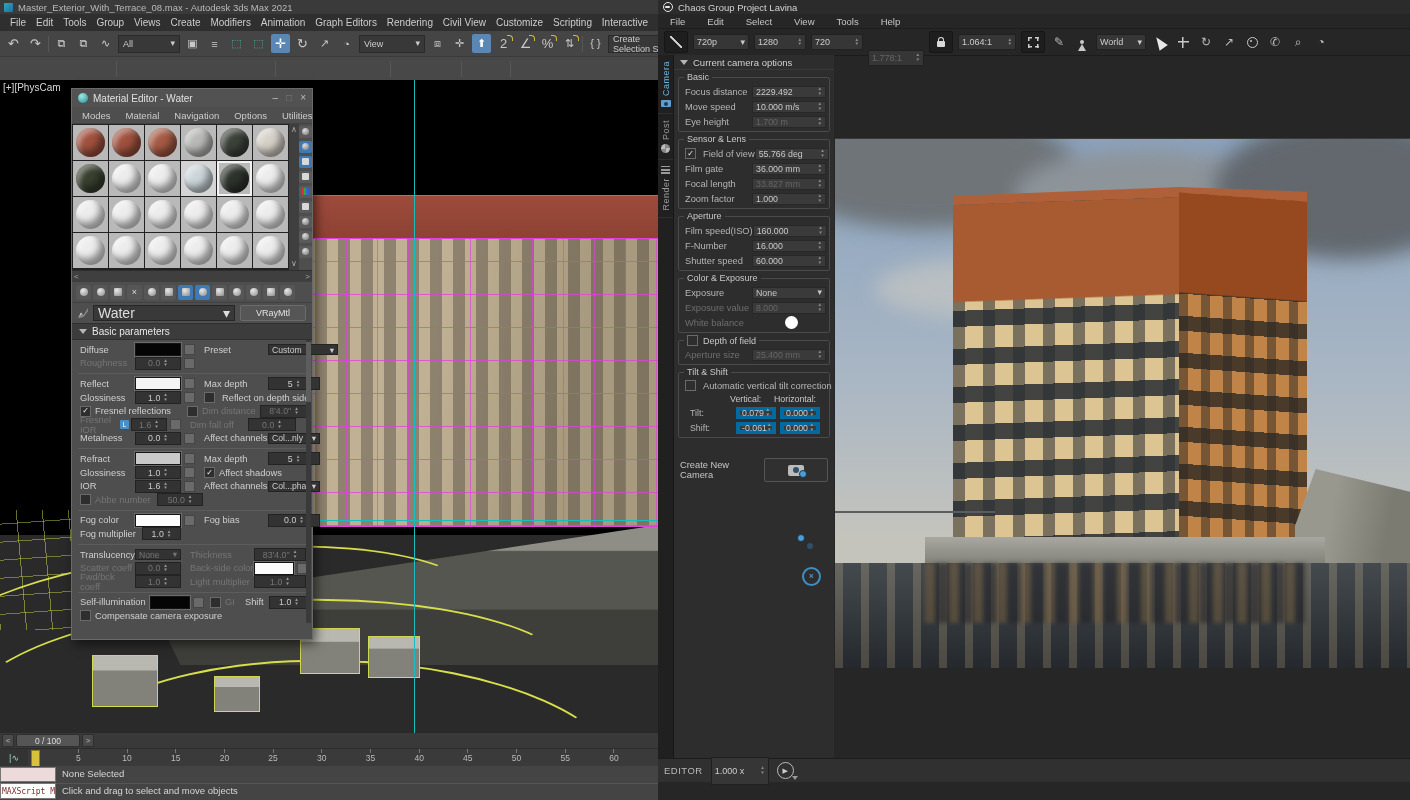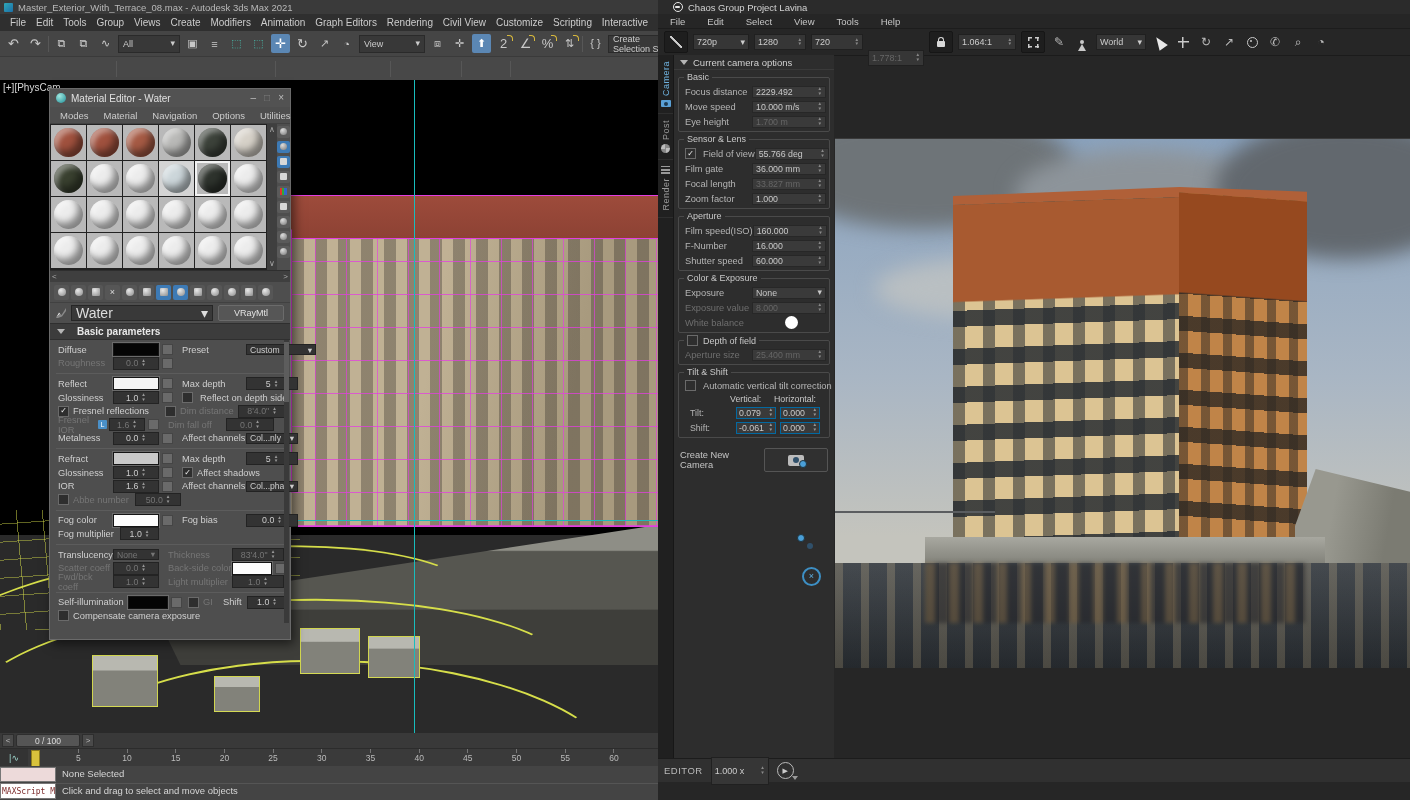--- a/index.html
+++ b/index.html
@@ -80,21 +80,21 @@
   .status{position:absolute;left:0;top:766px;width:658px;height:34px;background:#444;}
   .msl-pink{position:absolute;left:0;top:1px;width:56px;height:15px;background:#eddada;border:1px solid #777;box-sizing:border-box;}
   .msl-white{position:absolute;left:0;top:17px;width:56px;height:16px;background:#fff;border:1px solid #777;
              box-sizing:border-box;font-family:"DejaVu Sans Mono",monospace;font-size:8px;color:#7c2a2a;
              display:flex;align-items:center;padding-left:1px;overflow:hidden;white-space:nowrap;}
   .st-line1{position:absolute;left:62px;top:2px;font-size:9.5px;color:#d6d6d6;}
   .st-line2{position:absolute;left:62px;top:19px;font-size:9.5px;color:#d6d6d6;}
   .st-div{position:absolute;left:56px;top:17px;width:602px;height:1px;background:#555;}
 
   
-  .me{position:absolute;left:49px;top:88px;width:242px;height:552px;background:#4e4e4e;
+  .me{position:absolute;left:71px;top:88px;width:242px;height:552px;background:#4e4e4e;
       border:1px solid #6a6a6a;box-shadow:3px 4px 10px rgba(0,0,0,.55);z-index:10;box-sizing:border-box;}
   .me-title{height:18px;background:#525252;display:flex;align-items:center;gap:5px;padding:0 6px;
             font-size:10px;color:#e0e0e0;}
   .me-ball{width:10px;height:10px;border-radius:50%;background:radial-gradient(circle at 35% 30%,#9fe8e0,#1f8d96);}
   .me-winbtns{margin-left:auto;display:flex;gap:8px;color:#bdbdbd;font-size:10px;}
   .me-menu{height:16px;display:flex;gap:11px;padding:0 8px;align-items:center;background:#4e4e4e;
            border-bottom:1px solid #414141;}
   .me-menu .mitem{font-size:9.5px;}
   .sw-wrap{position:relative;height:146px;background:#353535;display:flex;}
   .sw-grid{display:grid;grid-template-columns:repeat(6,35px);grid-auto-rows:35px;gap:1px;
@@ -125,21 +125,21 @@
   .mi.x::after{background:none;border-radius:0;}
   .mi.x{color:#ddd;font-size:9px;display:flex;align-items:center;justify-content:center;}
   .me-name{height:20px;display:flex;align-items:center;gap:5px;padding:0 6px;}
   .eyedrop{width:10px;height:10px;background:linear-gradient(135deg,#ddd 45%,#888 46%);
            clip-path:polygon(0 100%,30% 45%,55% 70%,100% 0,100% 30%,60% 85%,20% 100%);}
   .me-dd{flex:1;height:14px;background:#393939;border:1px solid #262626;display:flex;align-items:center;
          justify-content:space-between;padding:0 4px;font-size:14px;color:#ddd;}
   .me-type{width:64px;height:14px;background:#565656;border:1px solid #6b6b6b;display:flex;align-items:center;
            justify-content:center;font-size:9px;color:#e2e2e2;border-radius:2px;}
   .rollout{height:15px;background:#3c3c3c;border-top:1px solid #2f2f2f;border-bottom:1px solid #2f2f2f;
-           display:flex;align-items:center;gap:12px;padding:0 7px;font-size:10px;font-weight:bold;color:#e8e8e8;}
+           display:flex;align-items:center;gap:5px;padding:0 7px;font-size:10px;font-weight:normal;color:#e8e8e8;}
   .me-params{position:relative;padding-top:3px;}
   .mer{display:flex;align-items:center;height:13.6px;padding-left:8px;font-size:9.3px;color:#cfcfcf;}
   .ml{width:55px;flex:0 0 auto;}
   .ml2{width:64px;flex:0 0 auto;margin-left:9px;}
   .mw{width:46px;flex:0 0 auto;display:flex;}
   .mf{width:100%;height:11px;background:#333;border:1px solid #232323;display:flex;align-items:center;
       justify-content:center;gap:3px;color:#ccc;font-size:8.8px;}
   .sp{font-size:4.6px;line-height:4.4px;color:#999;display:flex;flex-direction:column;}
   .msw{width:100%;height:11px;border:1px solid #141414;box-shadow:0 0 0 1px #6b6b6b;}
   .mb{width:9px;height:9px;background:#6a6a6a;border:1px solid #454545;margin-left:3px;flex:0 0 auto;}
@@ -149,21 +149,21 @@
        justify-content:space-between;padding:0 3px;color:#ccc;font-size:8.6px;box-sizing:border-box;}
   .dis, .dis .mf, .dis .mdd{color:#757575;}
   .msep{height:1px;background:#5c5c5c;margin:3px 6px;}
   .lockL{width:9px;height:9px;background:#4a90c8;color:#fff;font-size:7px;display:inline-flex;
          align-items:center;justify-content:center;border-radius:1px;margin-right:2px;flex:0 0 auto;}
   .me-vscroll{position:absolute;right:1px;top:0;width:5px;height:100%;background:#3a3a3a;}
   .me-vscroll::after{content:"";position:absolute;left:0;top:2px;width:5px;height:60px;background:#5d5d5d;}
 
   
   .lav{position:absolute;left:658px;top:0;width:752px;height:800px;background:#262626;}
-  .lav-title{height:14px;background:#2b2b2b;display:flex;align-items:center;gap:5px;padding-left:15px;
+  .lav-title{height:14px;background:#2b2b2b;display:flex;align-items:center;gap:5px;padding-left:5px;
              font-size:9.5px;color:#d2d2d2;}
   .chaos-logo{width:10px;height:10px;border:1.4px solid #e8e8e8;border-radius:50%;box-sizing:border-box;position:relative;}
   .chaos-logo::after{content:"";position:absolute;left:1px;top:3px;width:5px;height:2px;background:#e8e8e8;border-radius:2px;}
   .lav-menu{height:14px;background:#262626;display:flex;gap:18px;align-items:center;padding-left:10px;border-bottom:1px solid #1d1d1d;}
   .lav-menu .mitem{font-size:9.5px;color:#c6c6c6;}
   .lav-tb{height:26px;background:#262626;display:flex;align-items:center;gap:5px;padding:0 6px;border-bottom:1px solid #1b1b1b;}
   .ltbtn{width:22px;height:20px;background:#1e1e1e;border:1px solid #161616;border-radius:2px;
          display:flex;align-items:center;justify-content:center;position:relative;flex:0 0 auto;}
   .lfld{height:16px;background:#363636;border:1px solid #202020;display:flex;align-items:center;
         justify-content:space-between;padding:0 3px;font-size:9px;color:#ccc;gap:3px;flex:0 0 auto;box-sizing:border-box;}
@@ -209,23 +209,23 @@
                display:flex;align-items:center;gap:3px;}
   .prow{display:flex;align-items:center;height:15px;font-size:9.3px;}
   .plab{flex:1;color:#b5b5b5;padding-left:3px;white-space:nowrap;}
   .pfld{width:74px;height:12px;background:#3a3a3a;border:1px solid #272727;color:#c9c9c9;display:flex;
         align-items:center;padding:0 3px;font-size:8.8px;justify-content:space-between;flex:0 0 auto;box-sizing:border-box;}
   .pfld .sp{color:#8a8a8a;}
   .pfld.disf{color:#666;}
   .pdd{justify-content:space-between;}
   .wbcirc{width:13px;height:13px;border-radius:50%;background:#fff;margin-right:28px;}
   .tscol{width:46px;text-align:left;font-size:8.8px;color:#b5b5b5;}
-  .tsf{width:40px;height:12px;background:#3a3a3a;border:1px solid #0369a1;color:#c9c9c9;font-size:8.8px;
+  .tsf{width:40px;height:12px;background:#3a3a3a;border:4px solid #0369a1;color:#c9c9c9;font-size:8.8px;
        display:flex;align-items:center;justify-content:space-between;padding:0 2px;box-sizing:border-box;margin-right:4px;}
-  .cnc-row{display:flex;align-items:center;justify-content:flex-start;margin:10px 6px 8px;}
+  .cnc-row{display:flex;align-items:center;justify-content:flex-start;margin:20px 6px 8px;}
   .cnc-label{font-size:9.3px;color:#c5c5c5;}
   .cnc-btn{width:62px;height:22px;background:#303030;border:1px solid #555;display:flex;align-items:center;
            justify-content:center;border-radius:2px;position:relative;}
   .cnc-cam{width:16px;height:11px;background:#bcbcbc;border-radius:2px;position:relative;}
   .cnc-cam::before{content:"";position:absolute;left:5px;top:2.5px;width:6px;height:6px;border-radius:50%;background:#30506a;}
   .cnc-cam::after{content:"";position:absolute;right:-3px;bottom:-2px;width:6px;height:6px;border-radius:50%;
                   background:#4a9fd8;border:1px solid #1c333f;}
   .camlist{margin:2px 6px;}
   .camlab{font-size:9.3px;color:#cccccc;margin:6px 0 2px;}
   .camlab.sel{color:#64a8dc;font-weight:bold;}

